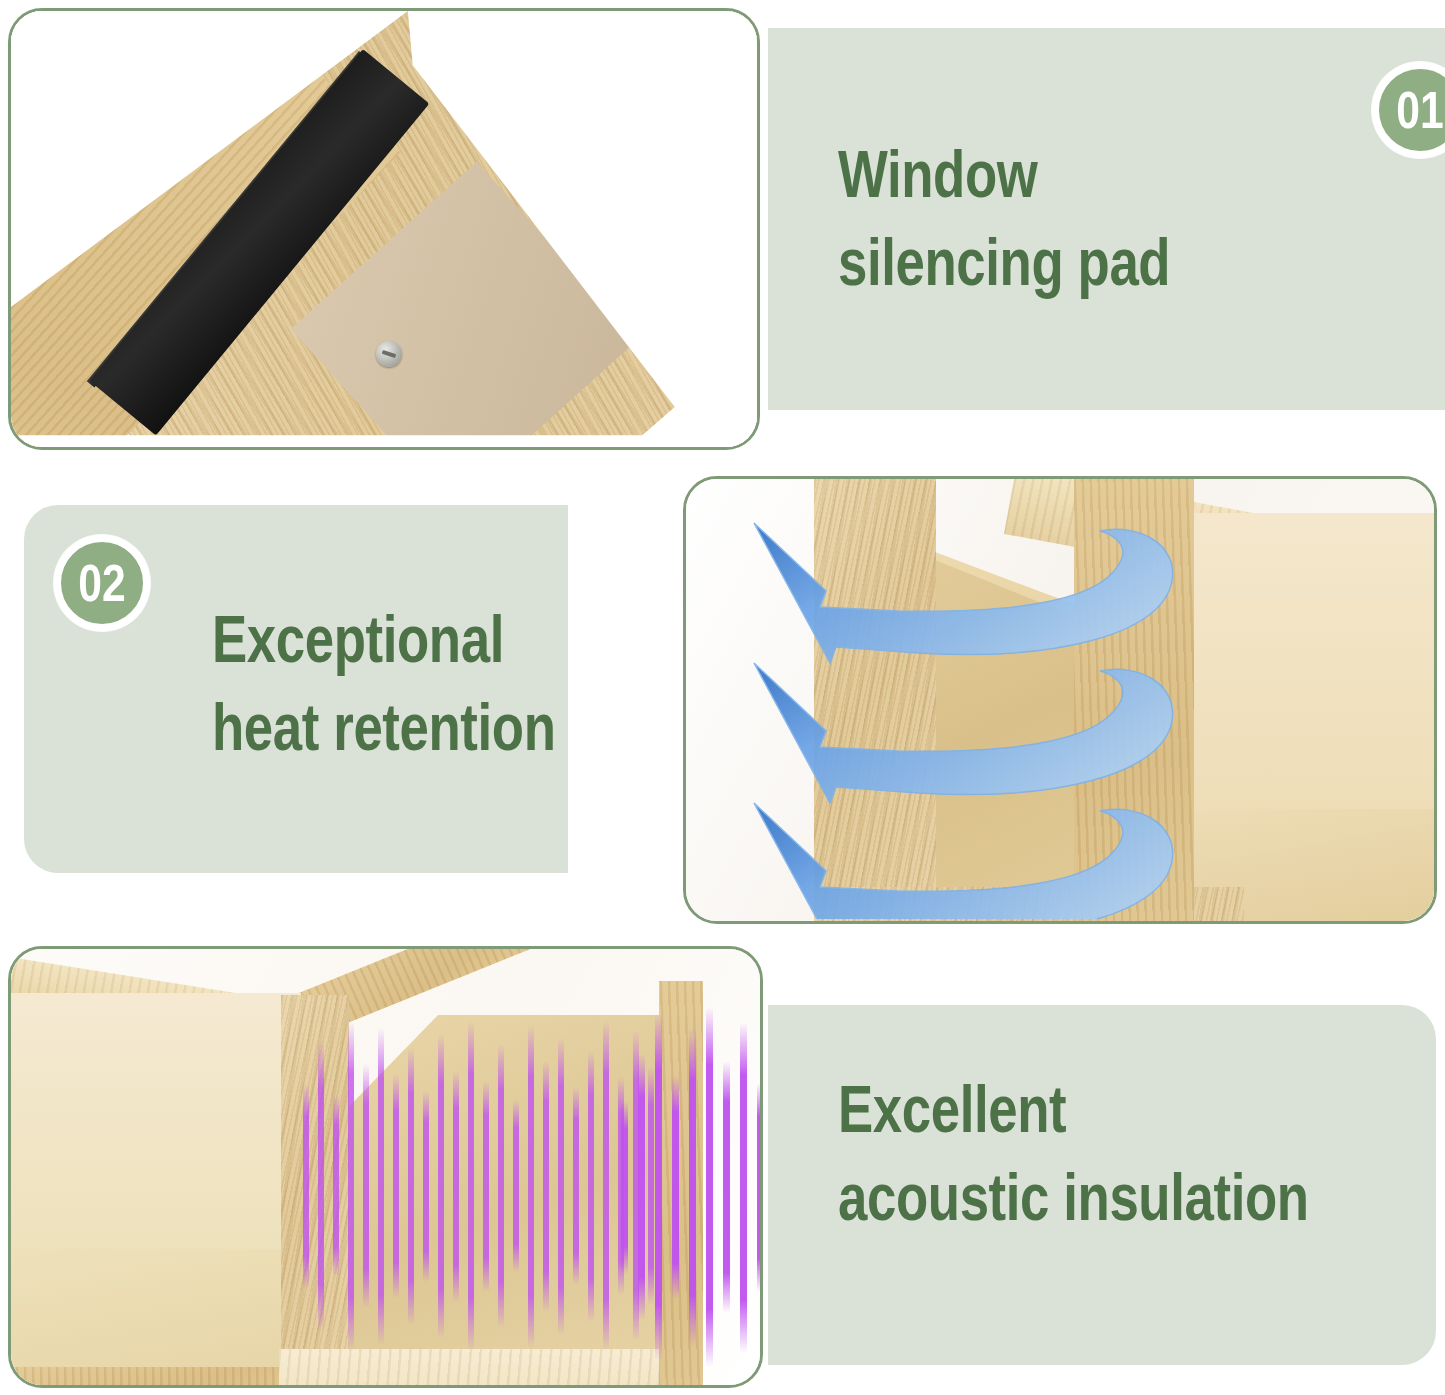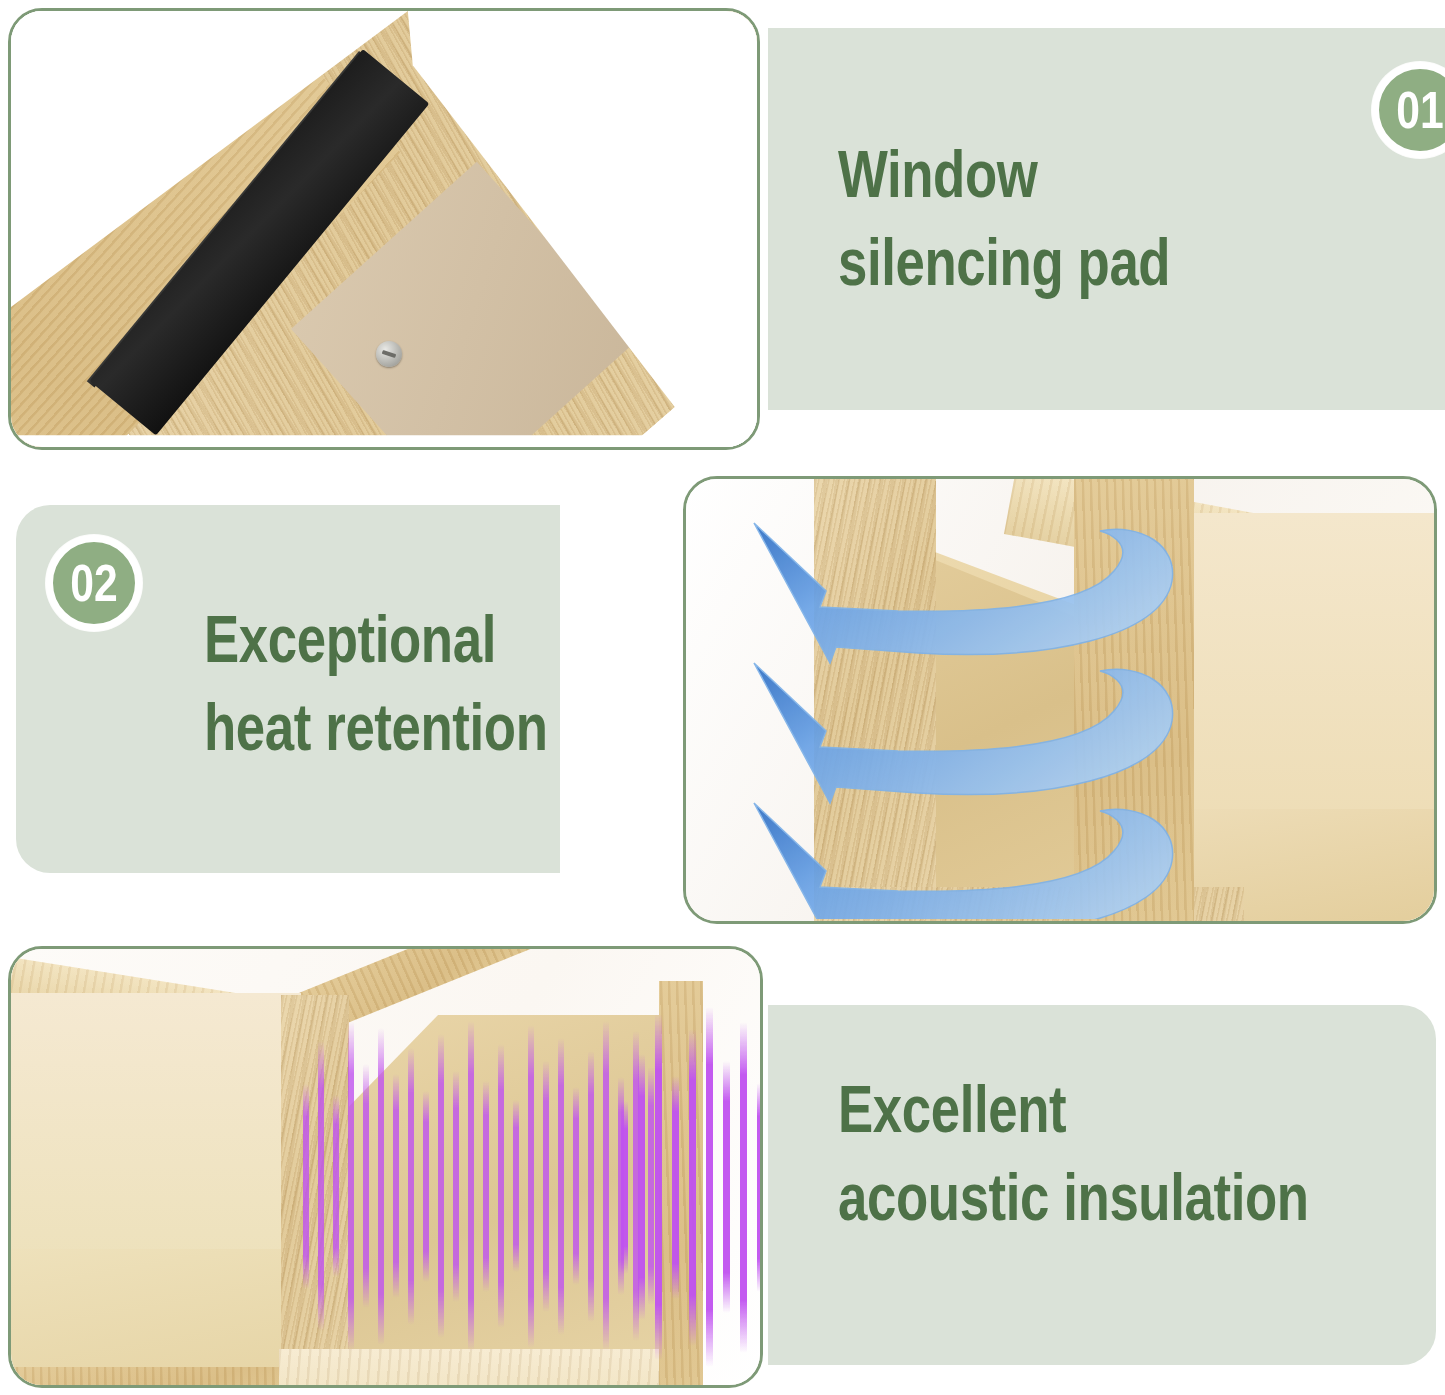--- a/index.html
+++ b/index.html
@@ -207,21 +207,21 @@
 </div>
 
 <div class="text-panel" style="left:768px;top:28px;width:732px;height:382px;border-radius:0 34px 34px 0;">
   <div class="badge" style="right:32px;top:34px;">
     <span>01</span>
   </div>
   <div class="headline" style="left:70px;top:108px;font-size:66px;">Window</div>
   <div class="headline" style="left:70px;top:196px;font-size:66px;">silencing pad</div>
 </div>
 
-<div class="text-panel" style="left:16px;top:505px;width:544px;height:368px;border-radius:34px 0 0 34px;">
+<div class="text-panel" style="left:24px;top:505px;width:544px;height:368px;border-radius:34px 0 0 34px;">
   <div class="badge" style="left:30px;top:30px;">
     <span>02</span>
   </div>
   <div class="headline" style="left:188px;top:96px;font-size:66px;">Exceptional</div>
   <div class="headline" style="left:188px;top:184px;font-size:66px;">heat retention</div>
 </div>
 
 <div class="img-panel" style="left:683px;top:476px;width:754px;height:448px;">
   <div id="scene2">
 

